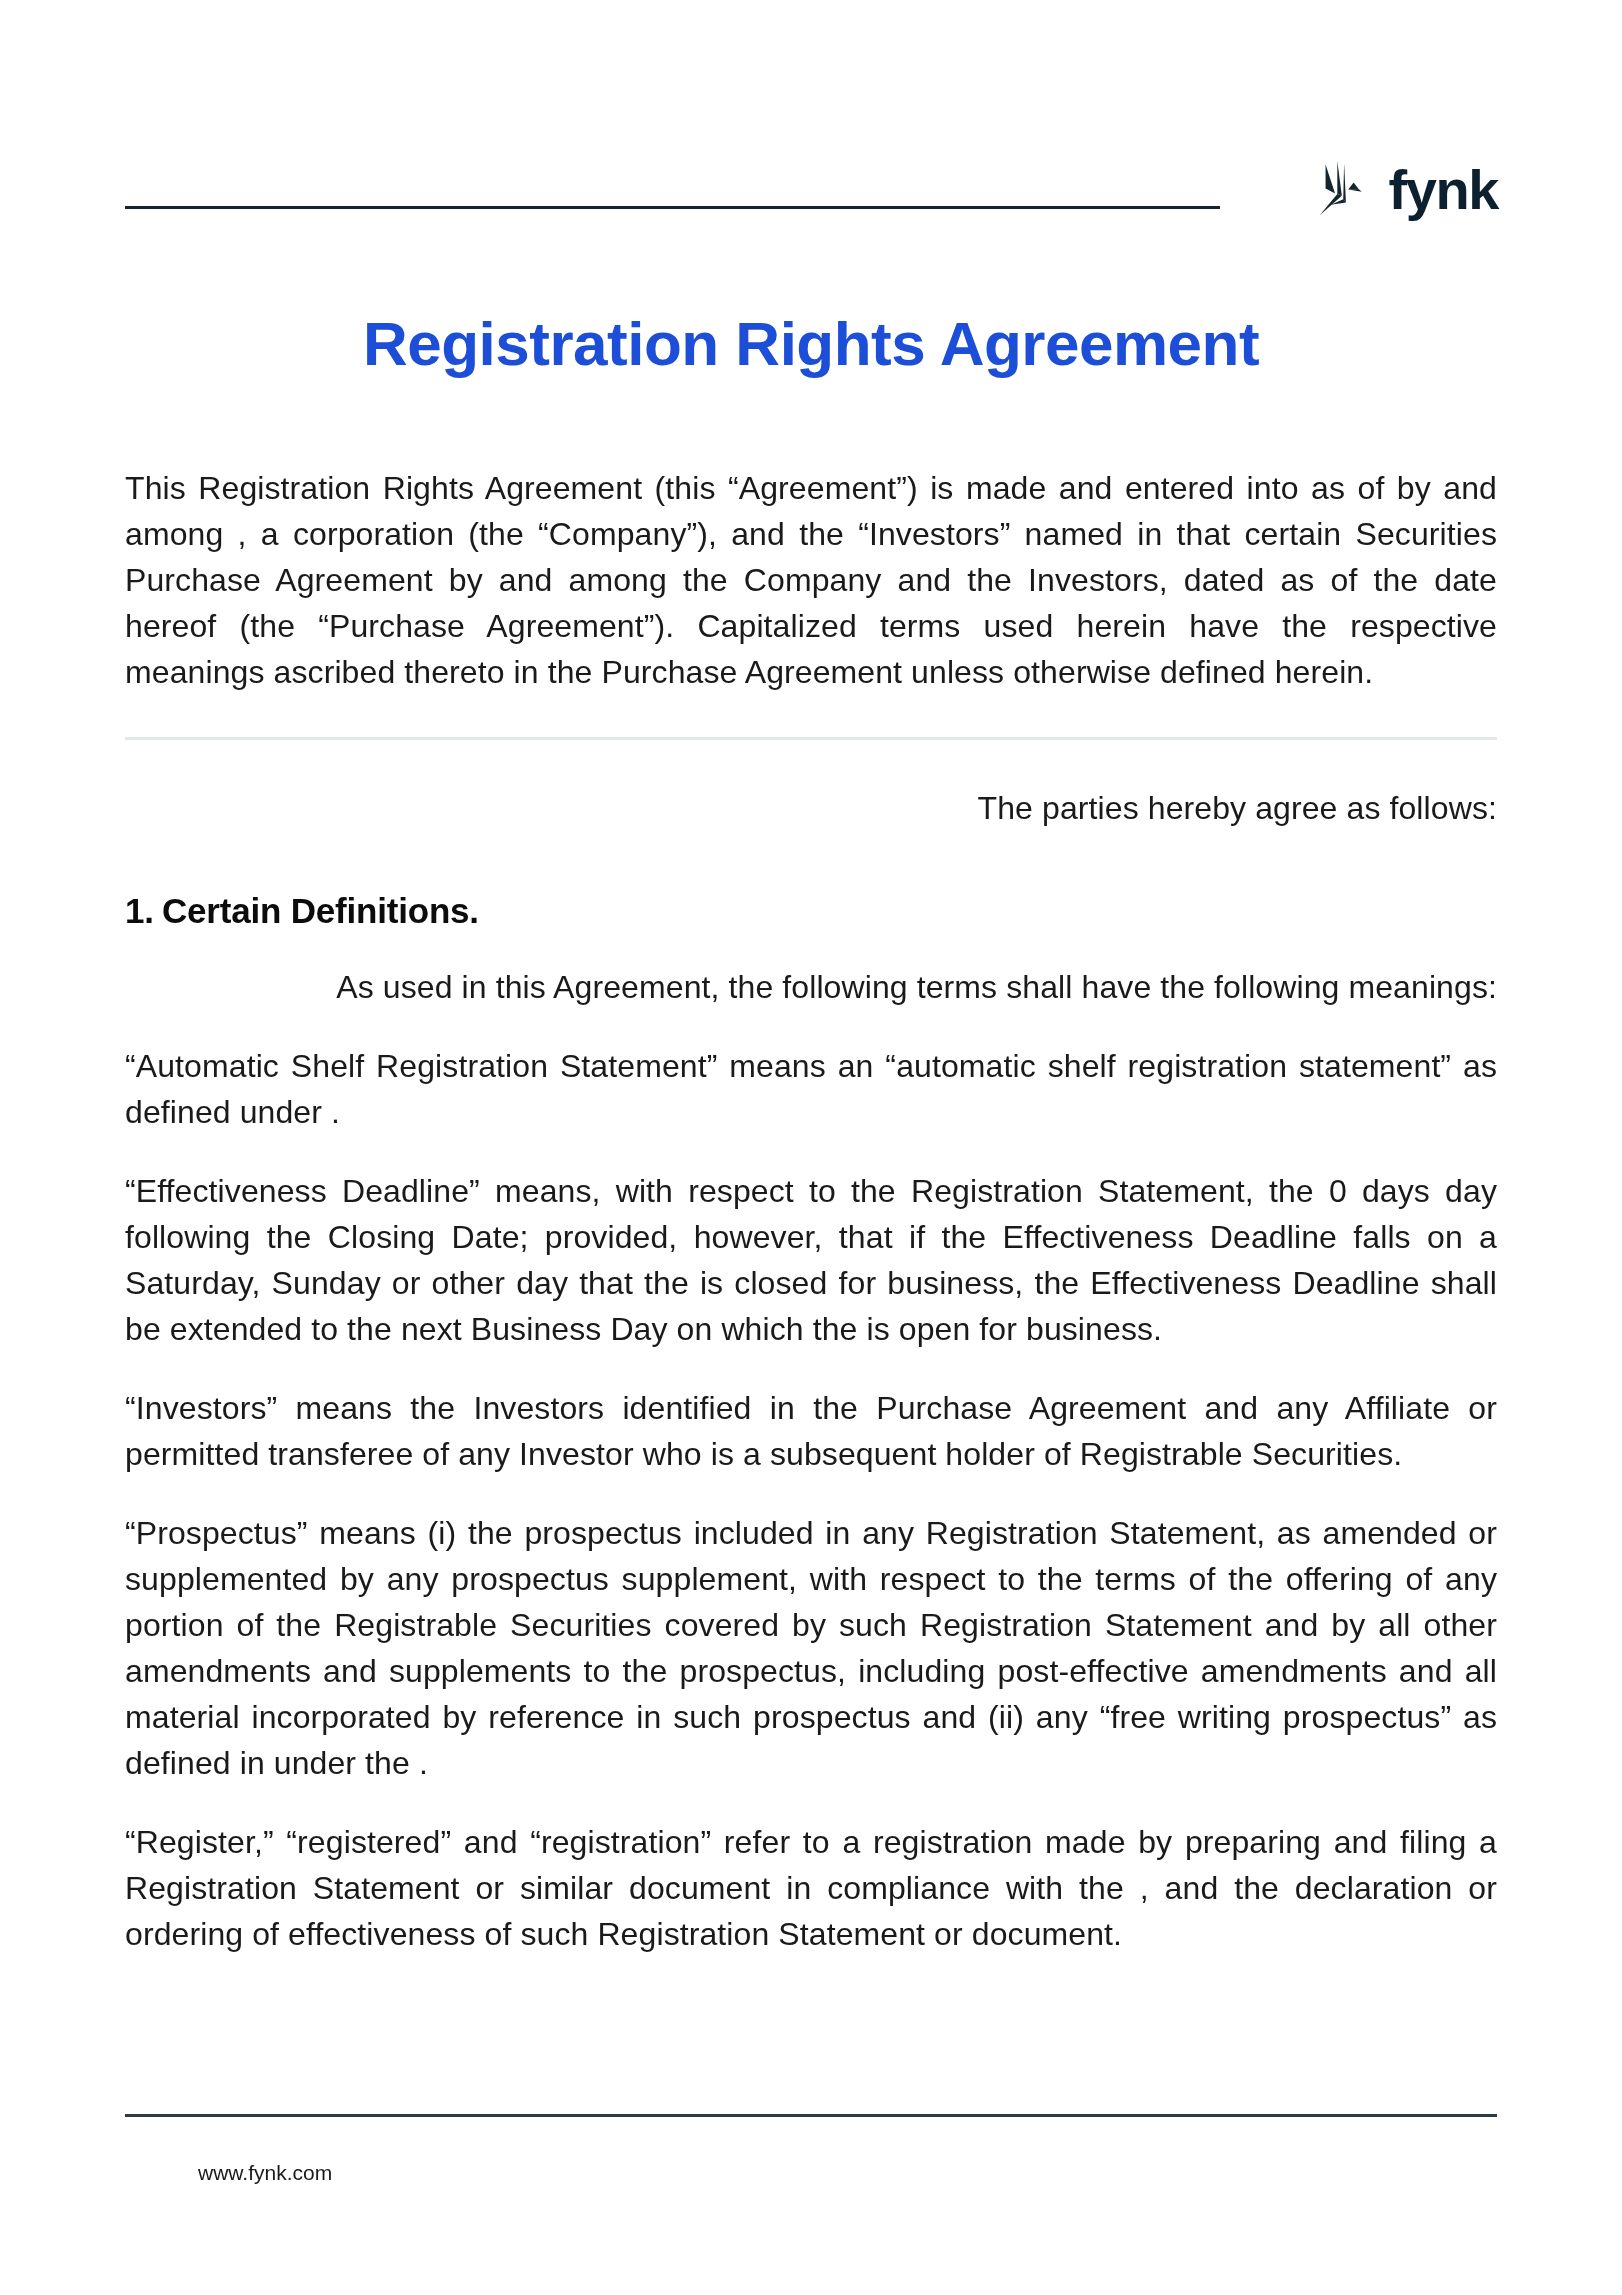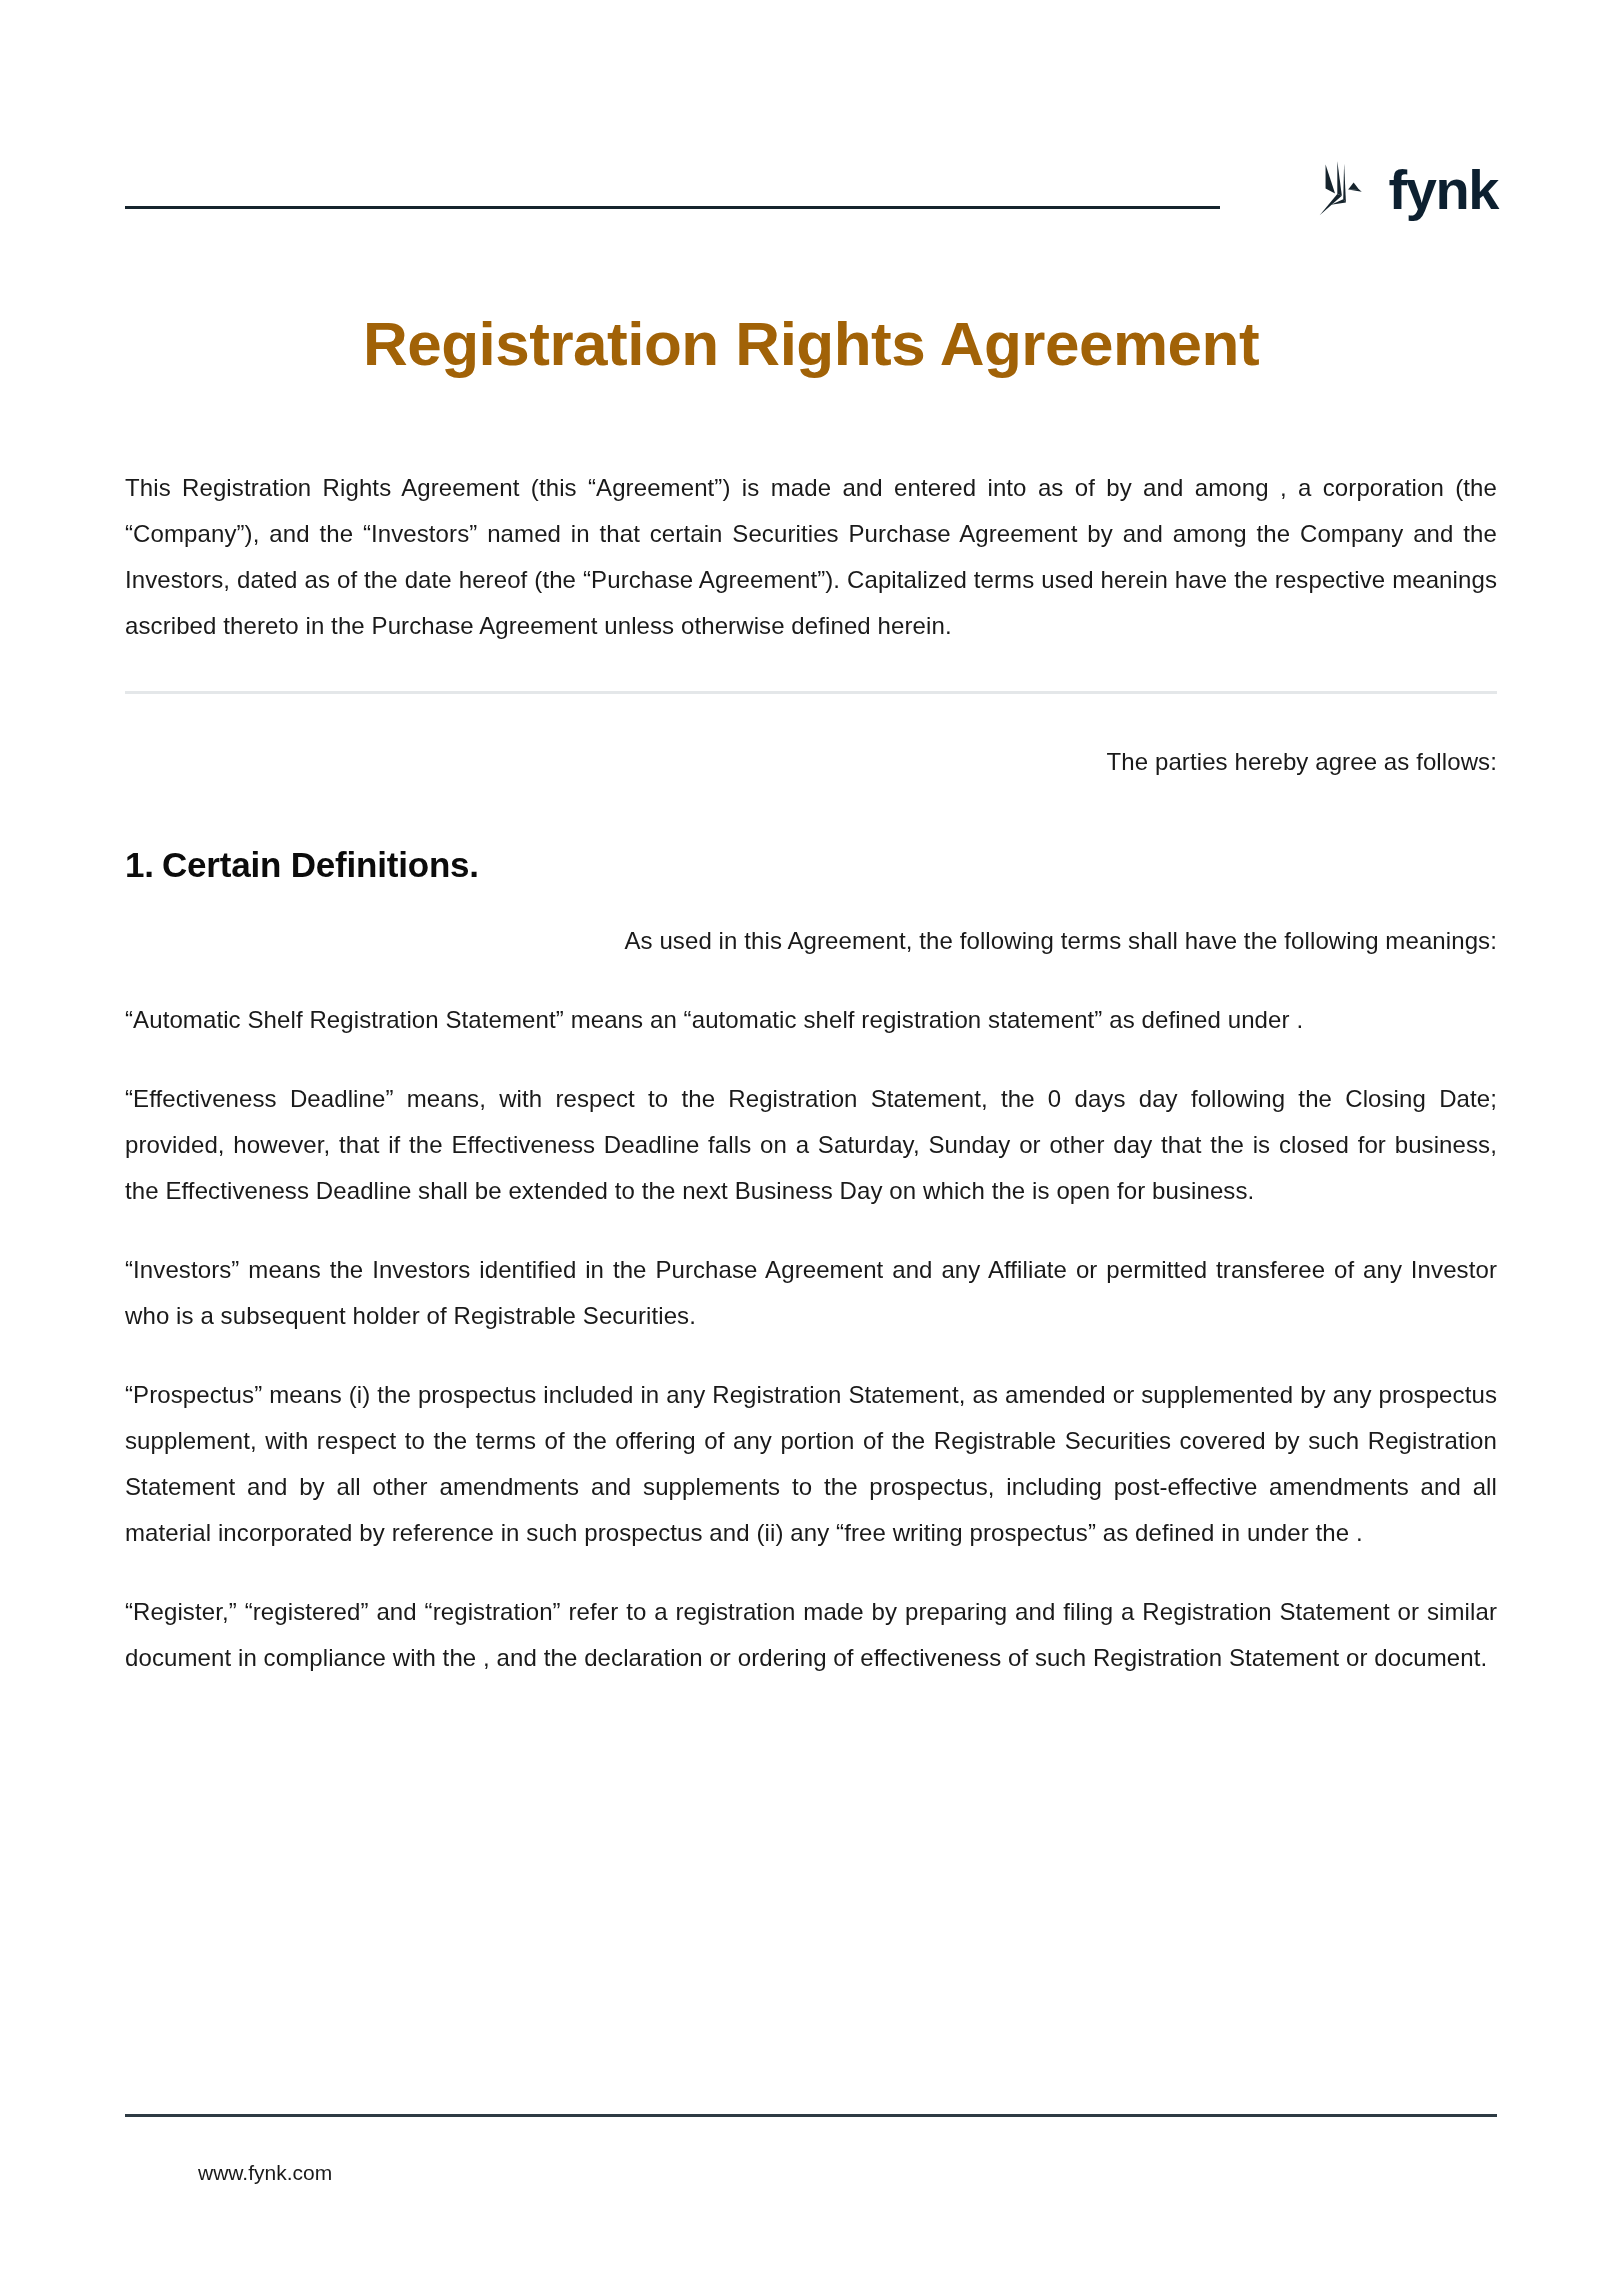--- a/index.html
+++ b/index.html
@@ -64,30 +64,30 @@
     position: absolute;
     top: 309px;
     left: 125px;
     width: 1372px;
   }
 
   .doc-title {
     font-family: "Liberation Sans", sans-serif;
     font-size: 62px;
     font-weight: 700;
-    color: #a16207;
+    color: #1d4ed8;
     text-align: center;
     letter-spacing: -0.5px;
     line-height: 1.12;
     margin: 0 0 87px 0;
   }
 
   p.body-text {
     font-family: "Liberation Sans", sans-serif;
-    font-size: 24px;
+    font-size: 32px;
     line-height: 46px;
     color: #1a1a1a;
     text-align: justify;
     text-justify: inter-word;
     margin: 0 0 33px 0;
     letter-spacing: 0.1px;
   }
   p.body-text.flush { text-align: right; }
   p.body-text:last-child { margin-bottom: 0; }
 

